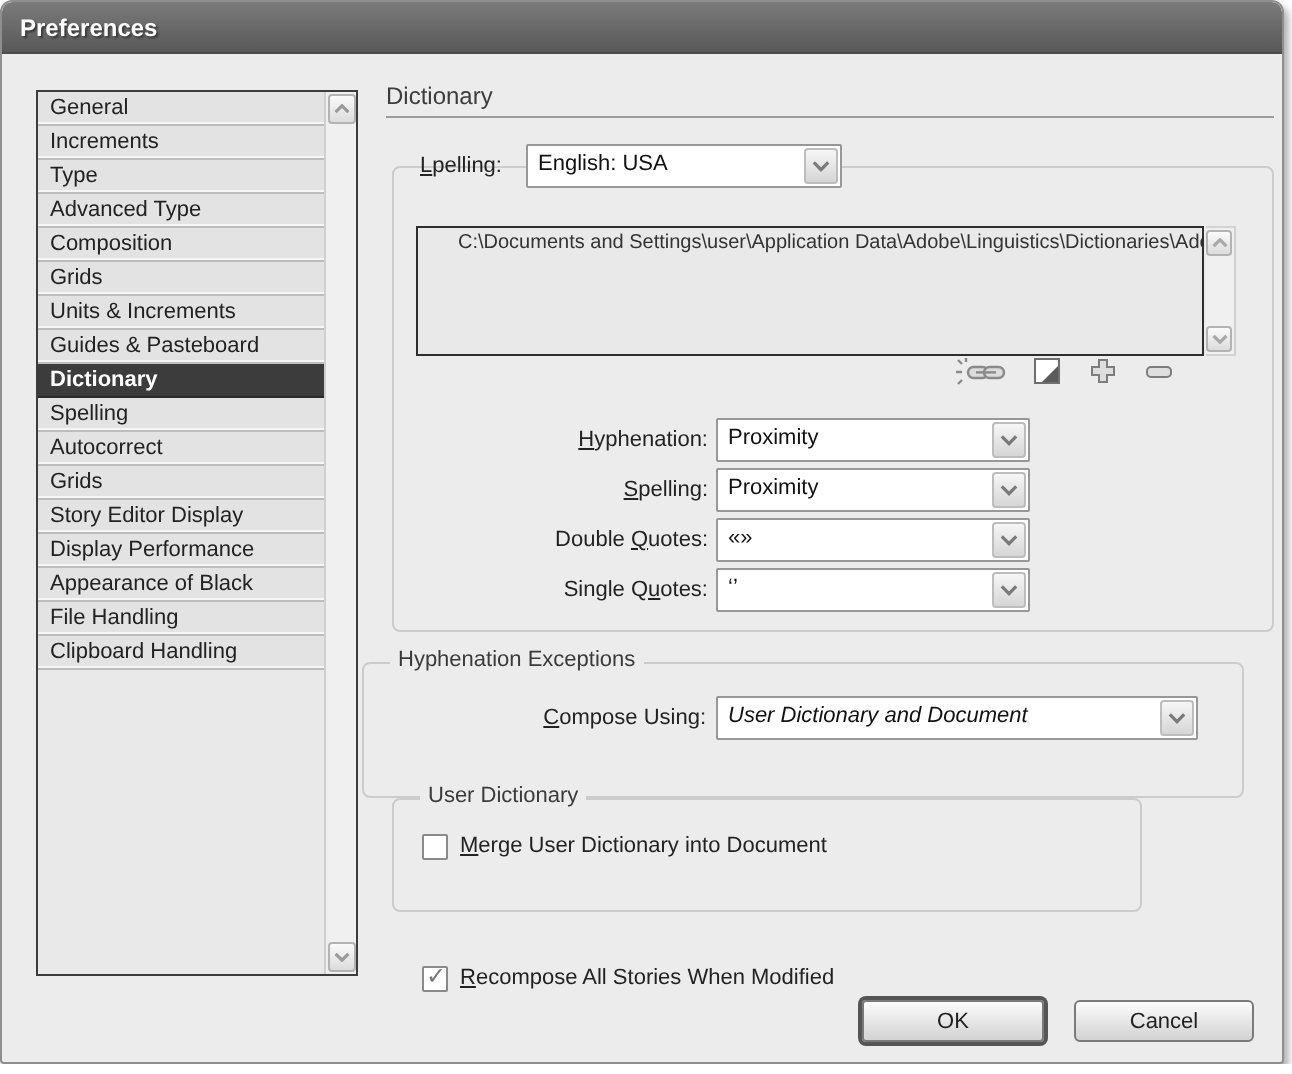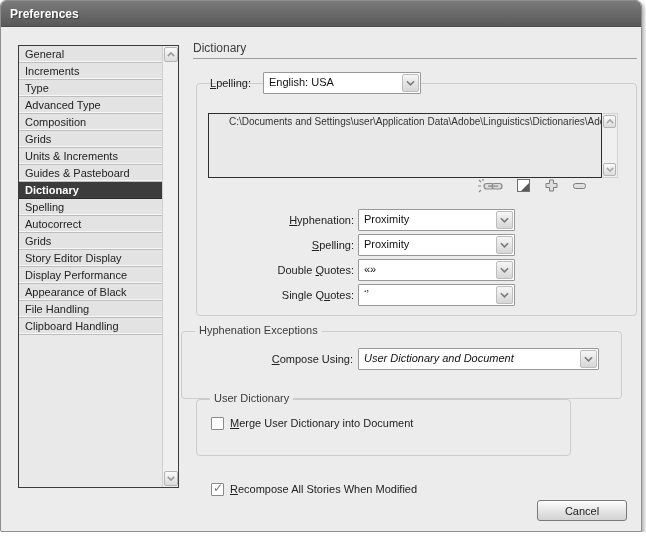--- a/index.html
+++ b/index.html
@@ -273,14 +273,15 @@
   </div>
   <div class="cbrow" style="top:415px;">
     <span class="cb"></span>
     <span class="lbl"><span></span><span class="u">M</span><span>erge User Dictionary into Document</span></span>
   </div>
   <div class="cbrow" style="top:433px;margin-top:48px;">
     <span class="cb on"></span>
     <span class="lbl"><span></span><span class="u">R</span><span>ecompose All Stories When Modified</span></span>
   </div>
 
+  <div class="btn btn-ok">OK</div>
   <div class="btn btn-cancel">Cancel</div>
 </div>
 
 </body></html>

